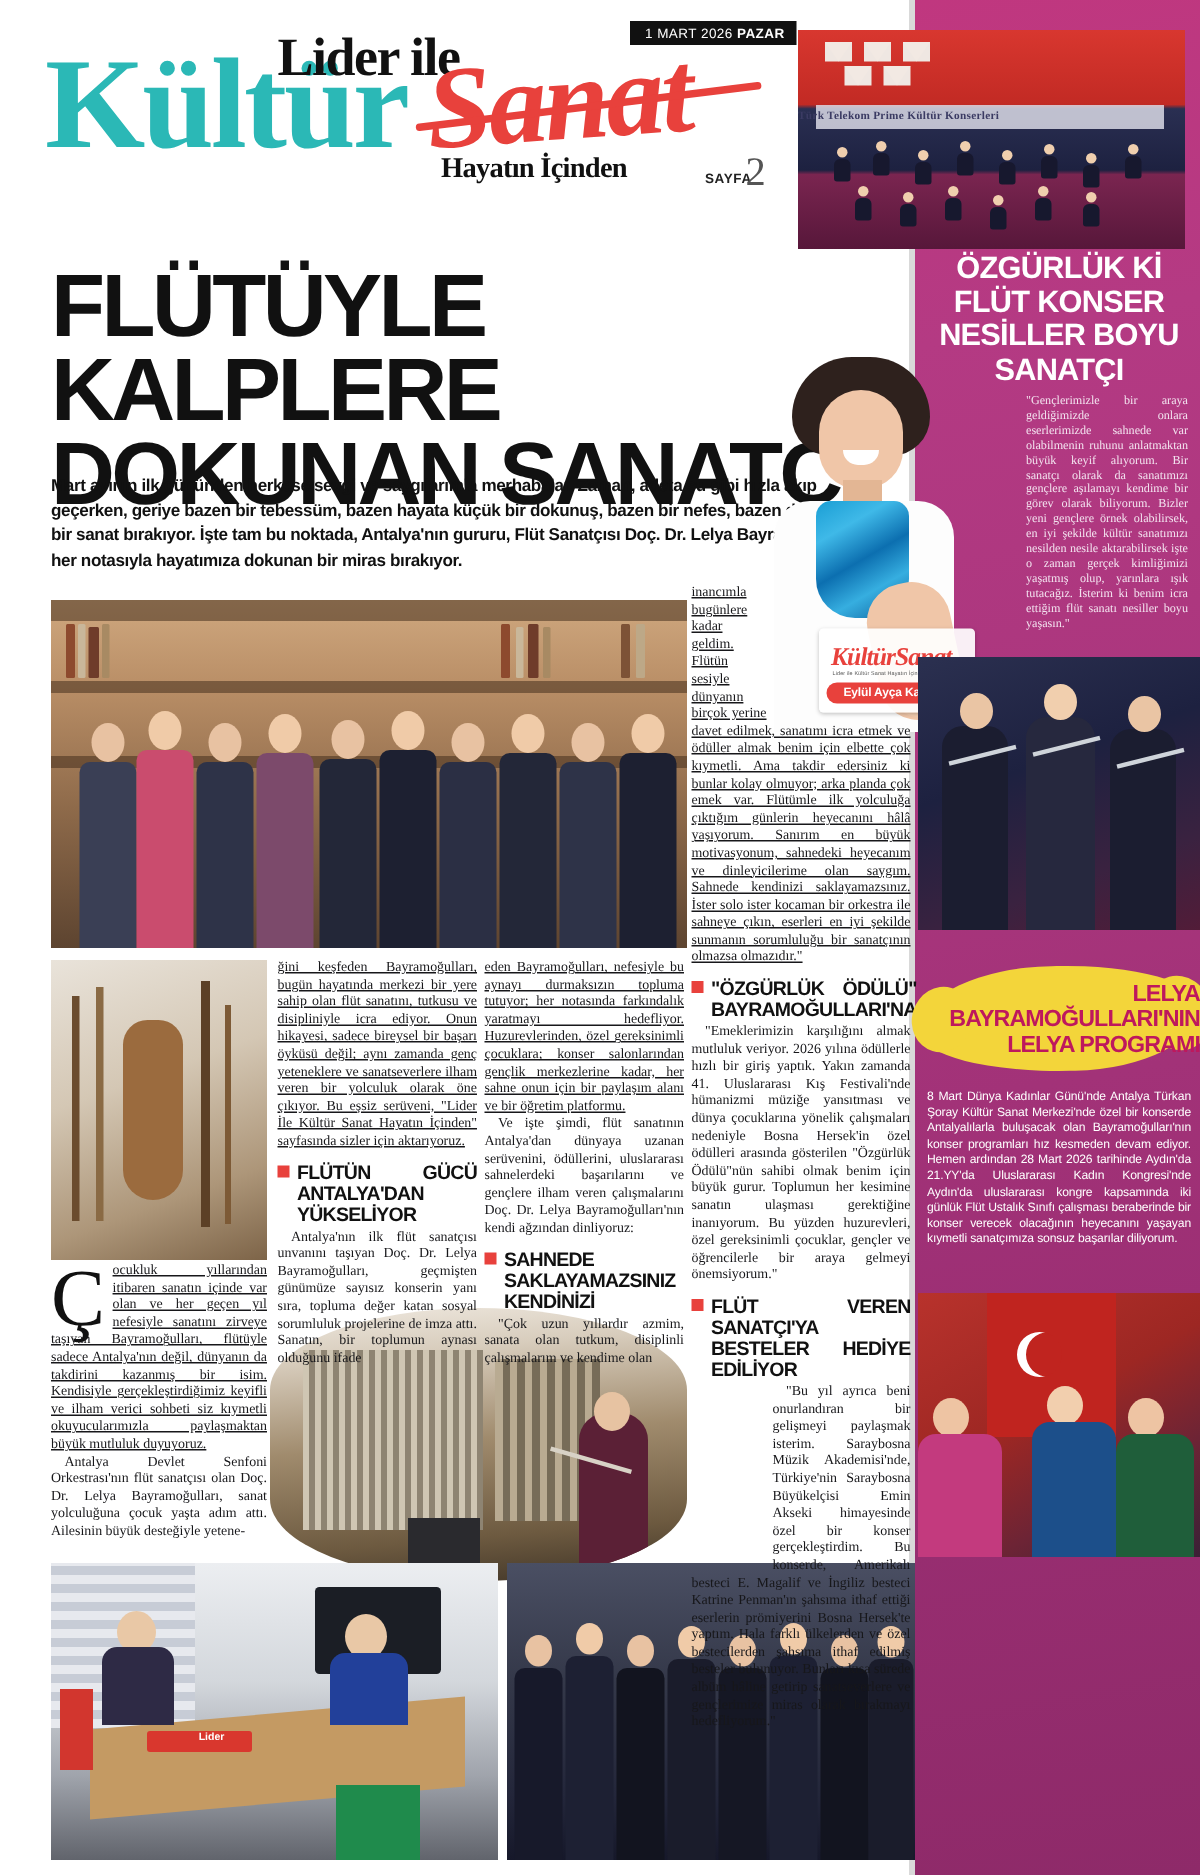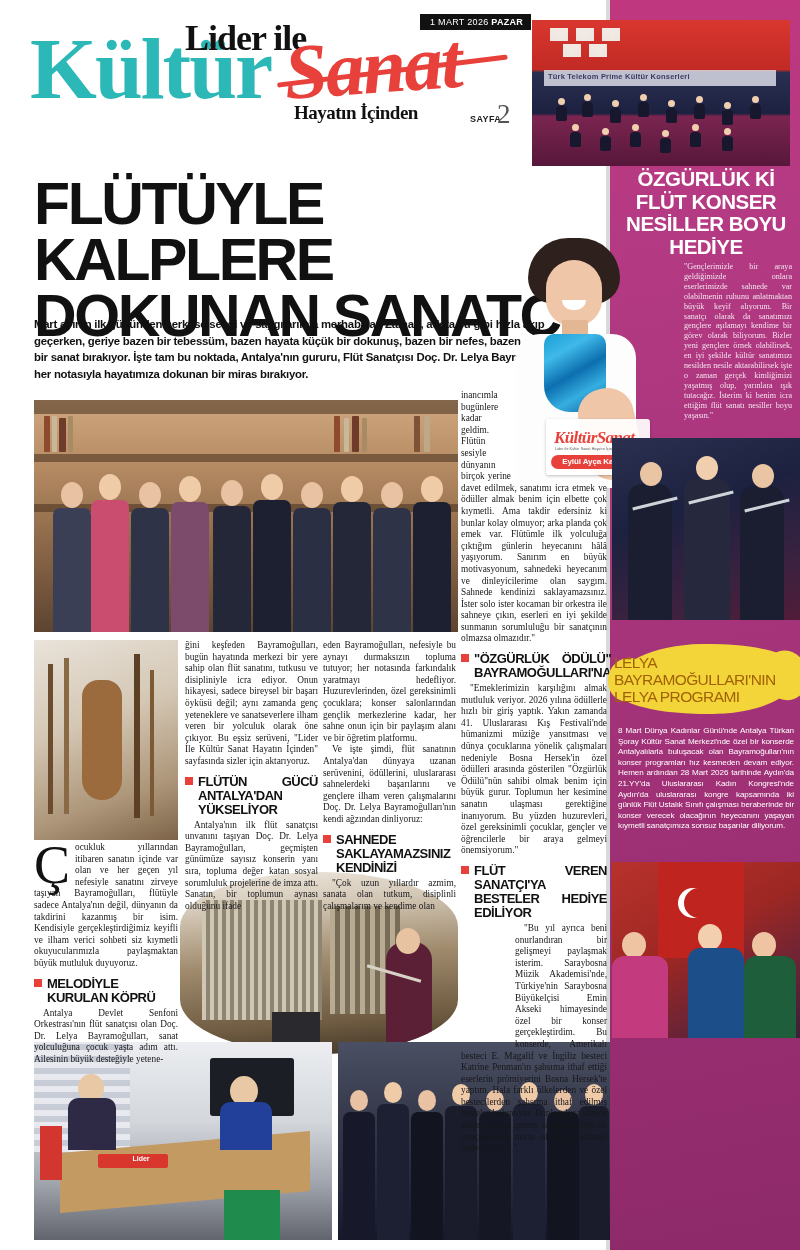--- a/index.html
+++ b/index.html
@@ -114,22 +114,22 @@
   .photo{position:absolute;overflow:hidden;background:#c9ccd2;}
   .ph-caption{
     position:absolute;left:0;bottom:0;width:100%;
     font-family:"Liberation Sans",sans-serif;font-size:7px;color:#fff;
     background:rgba(0,0,0,.35);padding:2px 4px;box-sizing:border-box;
   }
   
   .photo-concert{left:532px;top:20px;width:258px;height:146px;
     background:linear-gradient(180deg,#d8372f 0%,#c22a24 34%,#2a2f52 36%,#1d2140 64%,#7a2550 66%,#57173a 100%);}
   .pc-banner{position:absolute;left:12px;top:50px;width:232px;height:16px;background:rgba(225,225,235,.82);}
-  .pc-banner-txt{position:absolute;left:16px;top:52px;width:230px;
-    font-family:Liberation Sans, sans-serif;font-weight:700;font-size:7.5px;color:#3b3b63;letter-spacing:.2px;}
+  .pc-banner-txt{position:absolute;left:0;top:52px;width:230px;
+    font-family:Liberation Serif, serif;font-weight:700;font-size:7.5px;color:#3b3b63;letter-spacing:.2px;}
   .pc-tri{position:absolute;background:#efe7e2;width:0;height:0;border-left:9px solid transparent;border-right:9px solid transparent;border-top:13px solid #f2e9e3;}
   .pc-head{position:absolute;width:7px;height:7px;border-radius:50%;background:#f0cfae;}
   .pc-body{position:absolute;width:11px;height:15px;background:#17182e;border-radius:4px 4px 2px 2px;}
   
   .photo-trio{left:612px;top:438px;width:188px;height:182px;
     background:linear-gradient(160deg,#2b3050 0%,#1d2140 40%,#3a2240 75%,#521c38 100%);}
   .photo-flag{left:612px;top:862px;width:188px;height:176px;
     background:linear-gradient(150deg,#b8322c 0%,#9d2723 45%,#6d2435 72%,#3a2036 100%);}
   
   .photo-group{left:34px;top:400px;width:424px;height:232px;
@@ -150,21 +150,21 @@
   .fig{position:absolute;bottom:0;}
   .fig .h{position:absolute;left:50%;transform:translateX(-50%);border-radius:50%;}
   .fig .b{position:absolute;left:50%;transform:translateX(-50%);bottom:0;border-radius:7px 7px 0 0;}
   .shelf{position:absolute;background:rgba(70,48,30,.55);}
   .book{position:absolute;bottom:0;border-radius:1px;}
   
   .col{position:absolute;font-family:"Liberation Serif",serif;
     font-size:9.3px;line-height:11.6px;color:#17171a;text-align:justify;
     -webkit-hyphens:auto;hyphens:auto;}
   .col p{margin:0 0 0 0;text-indent:9px;}
-  .col p.noindent{text-indent:0;}
+  .col p.noindent{text-indent:0;text-decoration:underline;}
   .sec{margin:7px 0 3px 0;display:flex;gap:5px;align-items:flex-start;}
   .sec .bullet{flex:0 0 auto;width:8px;height:8px;background:#e8413c;margin-top:2px;}
   .sec .sect-title{
     font-family:"Liberation Sans",sans-serif;font-weight:700;
     font-size:13px;line-height:14px;color:#111;letter-spacing:-.5px;text-indent:0;
   }
   .dropcap{
     float:left;font-family:"Liberation Serif",serif;font-size:54px;line-height:42px;
     padding:2px 5px 0 0;color:#111;
   }
@@ -193,23 +193,23 @@
   }
   .prog-swash:before{
     content:"";position:absolute;left:-6px;top:12px;width:40px;height:44px;
     background:#f3d53a;border-radius:50%;transform:rotate(18deg);
   }
   .prog-swash:after{
     content:"";position:absolute;right:-8px;top:8px;width:44px;height:50px;
     background:#f3d53a;border-radius:50%;transform:rotate(-14deg);
   }
   .prog-title{
-    position:absolute;left:0;top:14px;width:186px;text-align:left;
-    font-family:"Liberation Sans",sans-serif;font-weight:400;
-    font-size:15.5px;line-height:17px;color:#a16207;letter-spacing:-.6px;
+    position:absolute;left:0;top:14px;width:186px;text-align:right;
+    font-family:"Liberation Sans",sans-serif;font-weight:700;
+    font-size:15.5px;line-height:17px;color:#be185d;letter-spacing:-.6px;
   }
   .prog-body{
     position:absolute;left:618px;top:726px;width:176px;
     font-family:"Liberation Sans",sans-serif;font-size:8.1px;line-height:10.6px;
     color:#ffffff;text-align:justify;letter-spacing:-.1px;
   }
 </style>
 </head>
 <body>
 
@@ -411,24 +411,20 @@
         <div class="b" style="height:128px;width:32px;background:#12141f;"></div>
       </div>
     <div class="fig" style="left:240px;width:32px;height:156px;">
         <div class="h" style="top:0;width:18px;height:21px;background:#f0cba8;"></div>
         <div class="b" style="height:134px;width:30px;background:#1a1c2b;"></div>
       </div>
   </div>
 
   <div class="col c1">
     <p class="noindent"><span class="dropcap">Ç</span><span>ocukluk yıllarından itibaren sanatın içinde var olan ve her geçen yıl nefesiyle sanatını zirveye taşıyan Bayramoğulları, flütüyle sadece Antalya'nın değil, dünyanın da takdirini kazanmış bir isim. Kendisiyle gerçekleştirdiğimiz keyifli ve ilham verici sohbeti siz kıymetli okuyucularımızla paylaşmaktan büyük mutluluk duyuyoruz.</span></p>
-    <div class="sec">
-      <div class="bullet"></div>
-      <div class="sect-title">MELODİYLE KURULAN KÖPRÜ</div>
-    </div>
     <p>Antalya Devlet Senfoni Orkestrası'nın flüt sanatçısı olan Doç. Dr. Lelya Bayramoğulları, sanat yolculuğuna çocuk yaşta adım attı. Ailesinin büyük desteğiyle yetene-</p>
   </div>
 
   <div class="col c3">
     <p class="noindent">eden Bayramoğulları, nefesiyle bu aynayı durmaksızın topluma tutuyor; her notasında farkındalık yaratmayı hedefliyor. Huzurevlerinden, özel gereksinimli çocuklara; konser salonlarından gençlik merkezlerine kadar, her sahne onun için bir paylaşım alanı ve bir öğretim platformu.</p>
     <p>Ve işte şimdi, flüt sanatının Antalya'dan dünyaya uzanan serüvenini, ödüllerini, uluslararası sahnelerdeki başarılarını ve gençlere ilham veren çalışmalarını Doç. Dr. Lelya Bayramoğulları'nın kendi ağzından dinliyoruz:</p>
     <div class="sec">
       <div class="bullet"></div>
       <div class="sect-title">SAHNEDE SAKLAYAMAZSINIZ KENDİNİZİ</div>
     </div>
@@ -455,21 +451,21 @@
       <div class="bullet"></div>
       <div class="sect-title">FLÜT VEREN SANATÇI'YA BESTELER HEDİYE EDİLİYOR</div>
     </div>
     <p><span style="float:left;width:54px;height:120px;"></span><span>"Bu yıl ayrıca beni onurlandıran bir gelişmeyi paylaşmak isterim. Saraybosna Müzik Akademisi'nde, Türkiye'nin Saraybosna Büyükelçisi Emin Akseki himayesinde özel bir konser gerçekleştirdim. Bu konserde, Amerikalı besteci E. Magalif ve İngiliz besteci Katrine Penman'ın şahsıma ithaf ettiği eserlerin prömiyerini Bosna Hersek'te yaptım. Hala farklı ülkelerden ve özel bestecilerden şahsıma ithaf edilmiş besteler bulunuyor. Bunları kısa sürede albüm hâline getirip sanatseverlere ve gençlerimize miras olarak bırakmayı hedefliyorum."</span></p>
   </div>
 
   <div class="rail-quote-title">
     <div>ÖZGÜRLÜK Kİ</div>
     <div>FLÜT KONSER</div>
     <div>NESİLLER BOYU</div>
-    <div>HEDİYE</div>
+    <div>SANATÇI</div>
   </div>
   <div class="rail-quote-body">"Gençlerimizle bir araya geldiğimizde onlara eserlerimizde sahnede var olabilmenin ruhunu anlatmaktan büyük keyif alıyorum. Bir sanatçı olarak da sanatımızı gençlere aşılamayı kendime bir görev olarak biliyorum. Bizler yeni gençlere örnek olabilirsek, en iyi şekilde kültür sanatımızı nesilden nesile aktarabilirsek işte o zaman gerçek kimliğimizi yaşatmış olup, yarınlara ışık tutacağız. İsterim ki benim icra ettiğim flüt sanatı nesiller boyu yaşasın."</div>
 
   <div class="photo photo-trio">
     <div style="position:absolute;left:16px;top:46px;width:44px;height:136px;background:#1b1d30;border-radius:14px 14px 0 0;"></div>
     <div style="position:absolute;left:28px;top:24px;width:22px;height:24px;background:#eac5a4;border-radius:50%;"></div>
     <div style="position:absolute;left:72px;top:40px;width:46px;height:142px;background:#26283e;border-radius:14px 14px 0 0;"></div>
     <div style="position:absolute;left:84px;top:18px;width:22px;height:24px;background:#f1cfae;border-radius:50%;"></div>
     <div style="position:absolute;left:128px;top:48px;width:44px;height:134px;background:#1b1d30;border-radius:14px 14px 0 0;"></div>
     <div style="position:absolute;left:140px;top:26px;width:22px;height:24px;background:#eac5a4;border-radius:50%;"></div>

